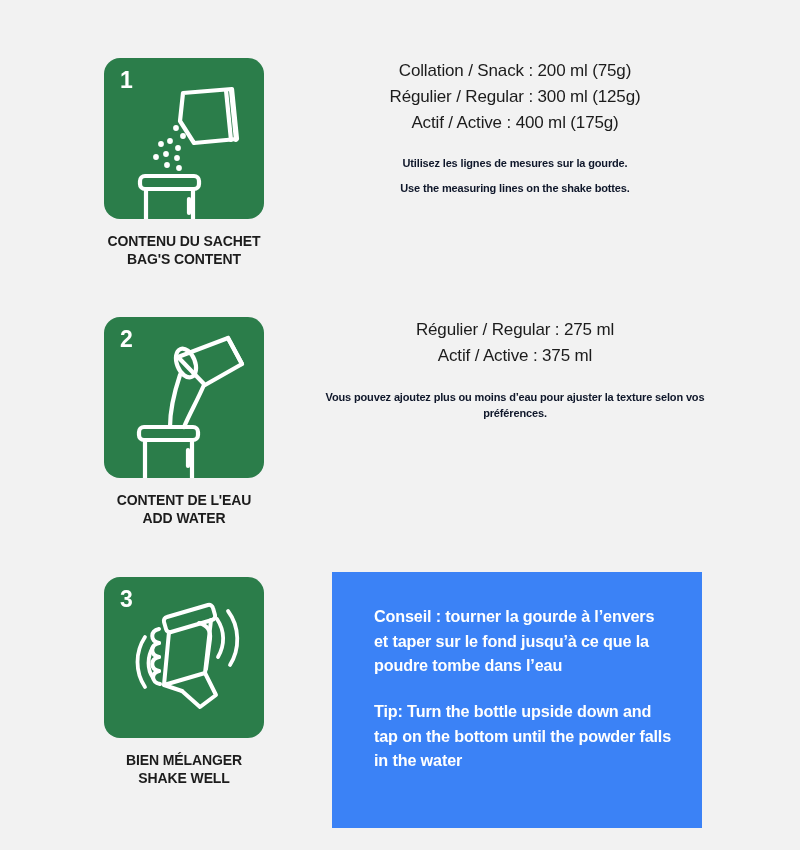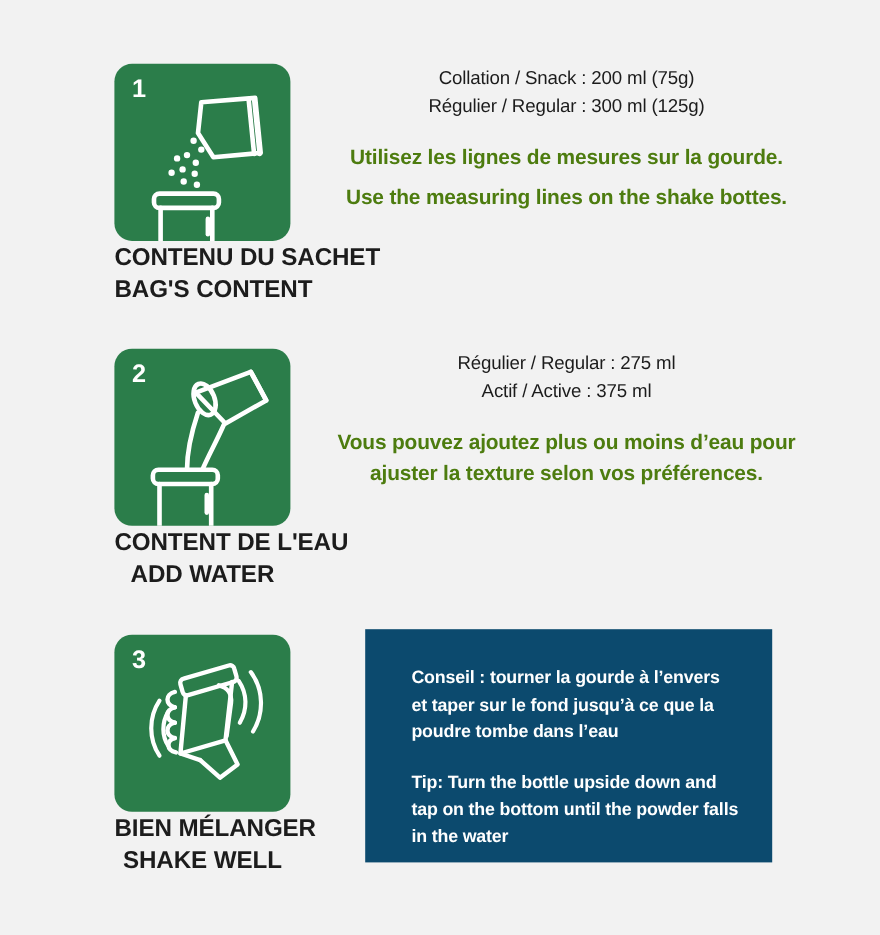--- a/index.html
+++ b/index.html
@@ -63,21 +63,22 @@
 
   .tile svg {
     position: absolute;
     left: 0;
     top: 0;
     width: 160px;
     height: 161px;
   }
 
   .caption {
-    font-size: 22px;
+    margin-top: 13px;
+    font-size: 14px;
     font-weight: bold;
     line-height: 1.32;
     color: #1c1c1c;
     letter-spacing: -0.1px;
     white-space: nowrap;
   }
 
   
   .text-col {
     position: absolute;
@@ -89,37 +90,37 @@
 
   .dose-list {
     font-size: 17px;
     line-height: 1.52;
     color: #1c1c1c;
     letter-spacing: -0.15px;
   }
   .dose-list div { white-space: nowrap; }
 
   .note {
-    color: #4d7c0f;
-    font-size: 19px;
+    color: #0f172a;
+    font-size: 11px;
     font-weight: bold;
     line-height: 1.48;
     letter-spacing: -0.15px;
   }
   .note-gap-sm { margin-top: 8px; }
   .note-gap-md { margin-top: 20px; }
 
   
   .tip-box {
     position: absolute;
     left: 332px;
     top: -5px;
     width: 370px;
-    height: 212px;
-    background: #0c4a6e;
+    height: 256px;
+    background: #3b82f6;
     padding: 32px 30px 0 42px;
   }
 
   .tip-text {
     color: #ffffff;
     font-size: 16.2px;
     font-weight: bold;
     line-height: 1.52;
     letter-spacing: -0.15px;
   }
@@ -162,20 +163,21 @@
       <div class="caption">
         <div>CONTENU DU SACHET</div>
         <div>BAG'S CONTENT</div>
       </div>
     </div>
 
     <div class="text-col">
       <div class="dose-list">
         <div>Collation / Snack : 200 ml (75g)</div>
         <div>Régulier / Regular : 300 ml (125g)</div>
+        <div>Actif / Active : 400 ml (175g)</div>
       </div>
       <div class="note note-gap-md">Utilisez les lignes de mesures sur la gourde.</div>
       <div class="note note-gap-sm">Use the measuring lines on the shake bottes.</div>
     </div>
 
   </section>
 
   <section class="step step-2">
 
     <div class="icon-col">

